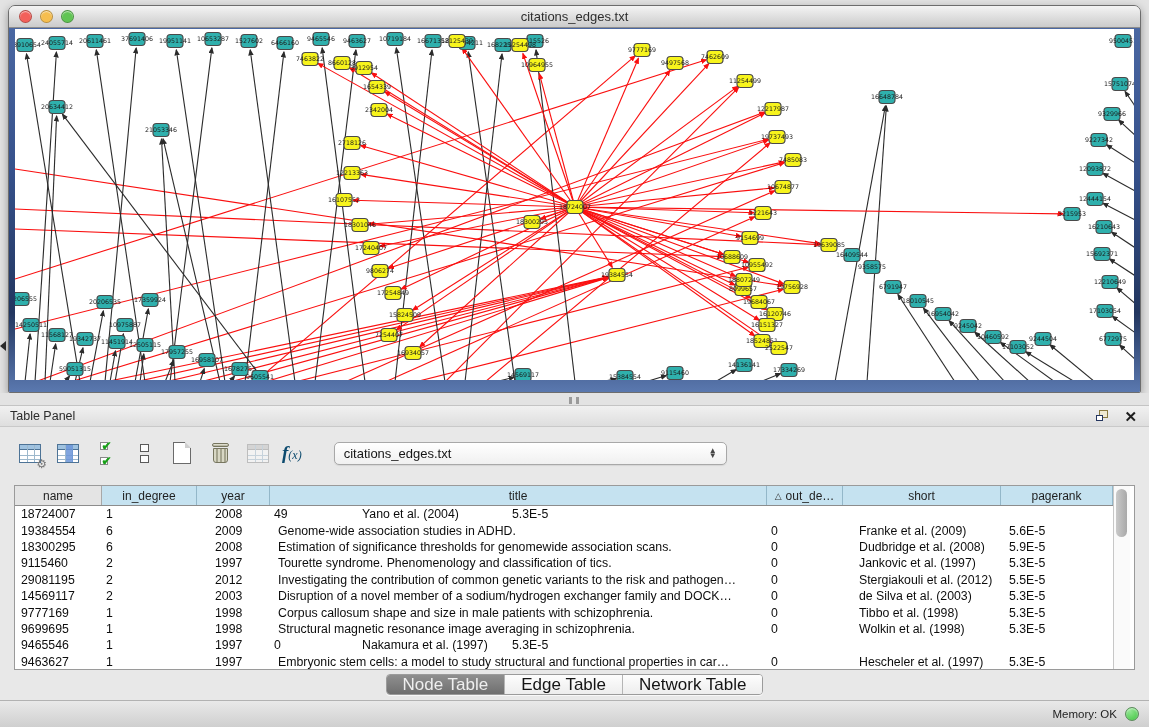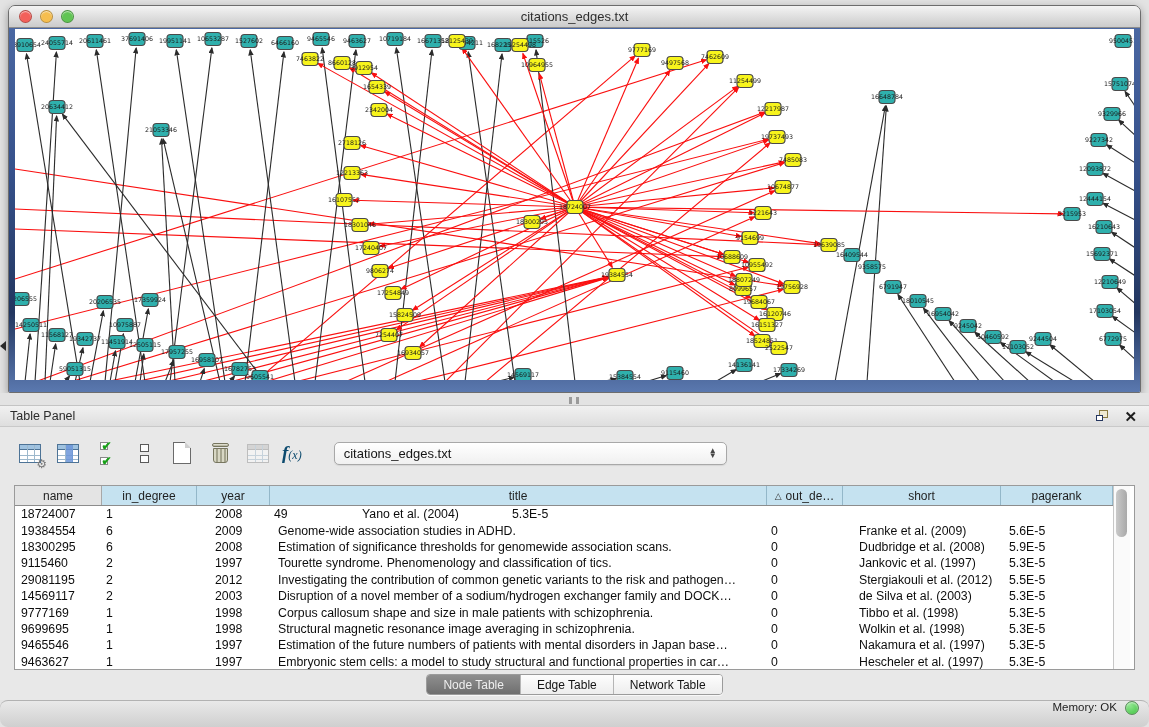--- a/index.html
+++ b/index.html
@@ -84,29 +84,29 @@
   .grid-body { }
   .g-row { display:flex; height:16.4px; align-items:center; }
   .g-cell { font-size:12.3px; color:#0d0d0d; overflow:hidden; white-space:nowrap; }
   .vscroll { width:17px; border-left:1px solid #c7c7c7; background:#fafafa; position:relative; flex:none; }
   .vthumb { position:absolute; left:2px; top:3px; width:11px; height:48px; background:linear-gradient(90deg,#c9c9c9,#a8a8a8); border-radius:6px; }
 
   
   .tabs-bar { position:absolute; left:0; top:265px; width:1149px; height:30px; display:flex; justify-content:center; }
   .seg-ctl { display:flex; height:21px; margin-top:3px; border:1px solid #9b9b9b; border-radius:4px; overflow:hidden;
     background:#fbfbfb; box-shadow:0 1px 0 rgba(255,255,255,.7); }
-  .seg { padding:0 16px; font-size:12px; display:flex; align-items:center; color:#141414;
+  .seg { padding:0 16px; font-size:17px; display:flex; align-items:center; color:#141414;
     border-right:1px solid #b5b5b5; background:linear-gradient(#fdfdfd,#ededed); }
   .seg:last-child { border-right:none; }
   .seg.selected { background:linear-gradient(#8f8f8f,#6f6f6f); color:#efefef; }
 
   
   .status-bar { position:absolute; left:0; top:700px; width:1149px; height:27px;
     background:linear-gradient(#e9e9e9,#cfcfcf); border-top:1px solid #b2b2b2;
-    display:flex; align-items:flex-start; justify-content:flex-end;border-radius:8px; }
+    display:flex; align-items:center; justify-content:flex-end; }
   .mem-label { font-size:11.5px; color:#1e1e1e; margin-right:8px; }
   .mem-dot { width:14px; height:14px; border-radius:50%; margin-right:10px;
     border:1px solid #5a8a5a; box-shadow:inset 0 1px 2px rgba(255,255,255,.7); }
 </style>
 </head>
 <body>
 
 <div class="net-window">
   <div class="titlebar">
     <div class="traffic">
@@ -827,21 +827,20 @@
             <div class="g-cell" style="width: 73px; padding-left: 18px;">1998</div>
             <div class="g-cell" style="width: 497px; padding-left: 8px;">Structural magnetic resonance image averaging in schizophrenia.</div>
             <div class="g-cell" style="width: 76px; padding-left: 4px;">0</div>
             <div class="g-cell" style="width: 158px; padding-left: 16px;">Wolkin et al. (1998)</div>
             <div class="g-cell" style="width: 112px; padding-left: 8px;">5.3E-5</div>
           </div>
           <div class="g-row">
             <div class="g-cell" style="width: 87px; padding-left: 6px;">9465546</div>
             <div class="g-cell" style="width: 95px; padding-left: 4px;">1</div>
             <div class="g-cell" style="width: 73px; padding-left: 18px;">1997</div>
-            <div class="g-cell" style="width: 497px; padding-left: 8px;">Estimation of the future numbers of patients with mental disorders in Japan base…</div>
             <div class="g-cell" style="width: 76px; padding-left: 4px;">0</div>
             <div class="g-cell" style="width: 158px; padding-left: 16px;">Nakamura et al. (1997)</div>
             <div class="g-cell" style="width: 112px; padding-left: 8px;">5.3E-5</div>
           </div>
           <div class="g-row">
             <div class="g-cell" style="width: 87px; padding-left: 6px;">9463627</div>
             <div class="g-cell" style="width: 95px; padding-left: 4px;">1</div>
             <div class="g-cell" style="width: 73px; padding-left: 18px;">1997</div>
             <div class="g-cell" style="width: 497px; padding-left: 8px;">Embryonic stem cells: a model to study structural and functional properties in car…</div>
             <div class="g-cell" style="width: 76px; padding-left: 4px;">0</div>

